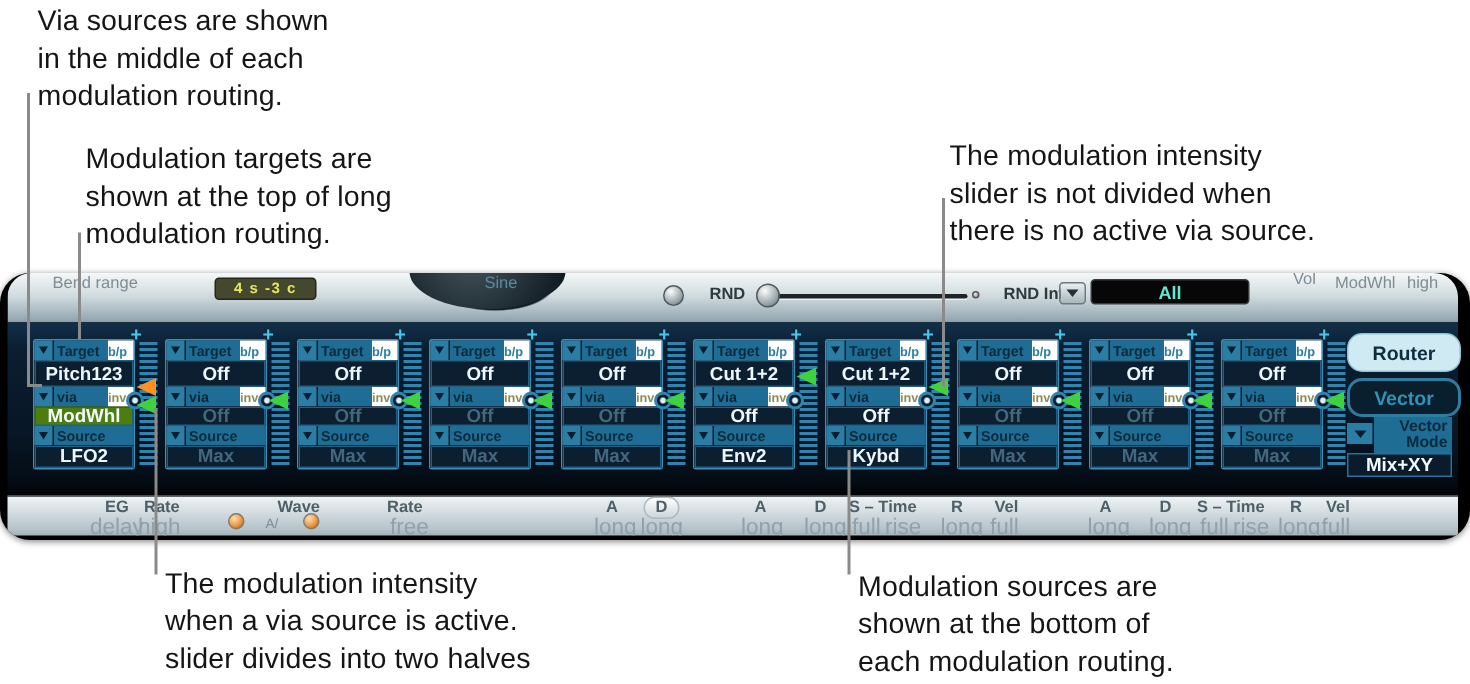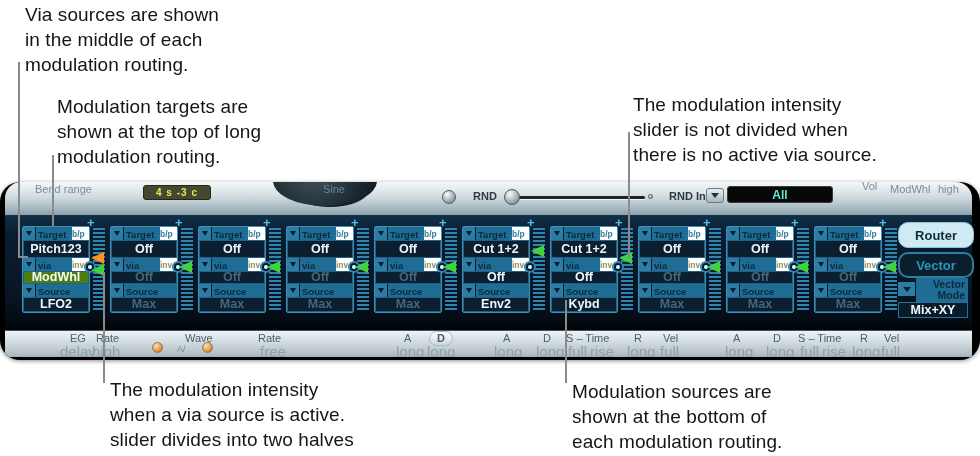--- a/index.html
+++ b/index.html
@@ -91,21 +91,21 @@
   #vmode-label{position:absolute;left:911px;top:63px;width:52px;height:24px;background:#1f6d94;
     color:#0a2a3c;font-size:10.5px;font-weight:bold;line-height:11px;text-align:right;
     padding:1px 3px 0 0;box-sizing:border-box;}
   #vmode-value{position:absolute;left:893px;top:87px;width:70px;height:16px;background:#0a1c2c;
     box-shadow:inset 0 0 0 1px #2a7096;color:#f2fafd;font-size:12.5px;font-weight:bold;
     text-align:center;line-height:16px;}
   
   #bottom-strip{position:absolute;left:5px;right:8px;top:148px;height:27px;overflow:hidden;
     background:linear-gradient(180deg,#eef3f5 0%,#d4dde1 40%,#b4c2c8 85%,#a2b2b9 100%);
     border-top:1px solid #45505a;box-sizing:border-box;}
-  .bs-big{position:absolute;top:1px;font-size:11px;font-weight:normal;color:#4d5f67;white-space:nowrap;}
+  .bs-big{position:absolute;top:1px;font-size:11px;font-weight:bold;color:#4d5f67;white-space:nowrap;}
   .bs-sub{position:absolute;top:12px;font-size:15px;color:#90a1a9;white-space:nowrap;}
   .bs-oval{position:absolute;top:0px;font-size:11px;font-weight:bold;color:#4d5f67;
     padding:0 7px 1px 7px;border:1px solid #a9bac1;border-radius:8px;
     background:linear-gradient(#ffffff,#ccd6da);}
   .bs-knob{position:absolute;top:11px;width:11px;height:11px;border-radius:50%;
     background:radial-gradient(circle at 35% 30%,#ffe0b5,#ef9a42 55%,#a05f20);
     border:1px solid #87796a;box-sizing:border-box;}
   .bs-wave{position:absolute;top:13px;font-size:9px;color:#7c8c94;}
 </style>
 </head>

